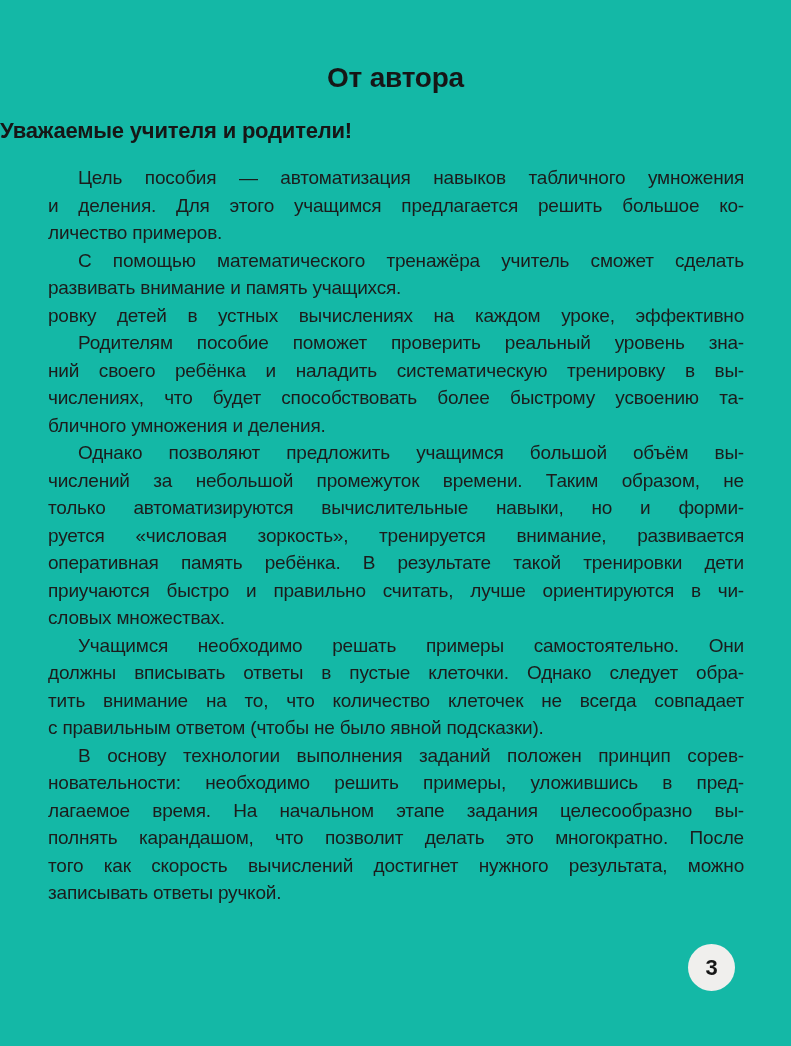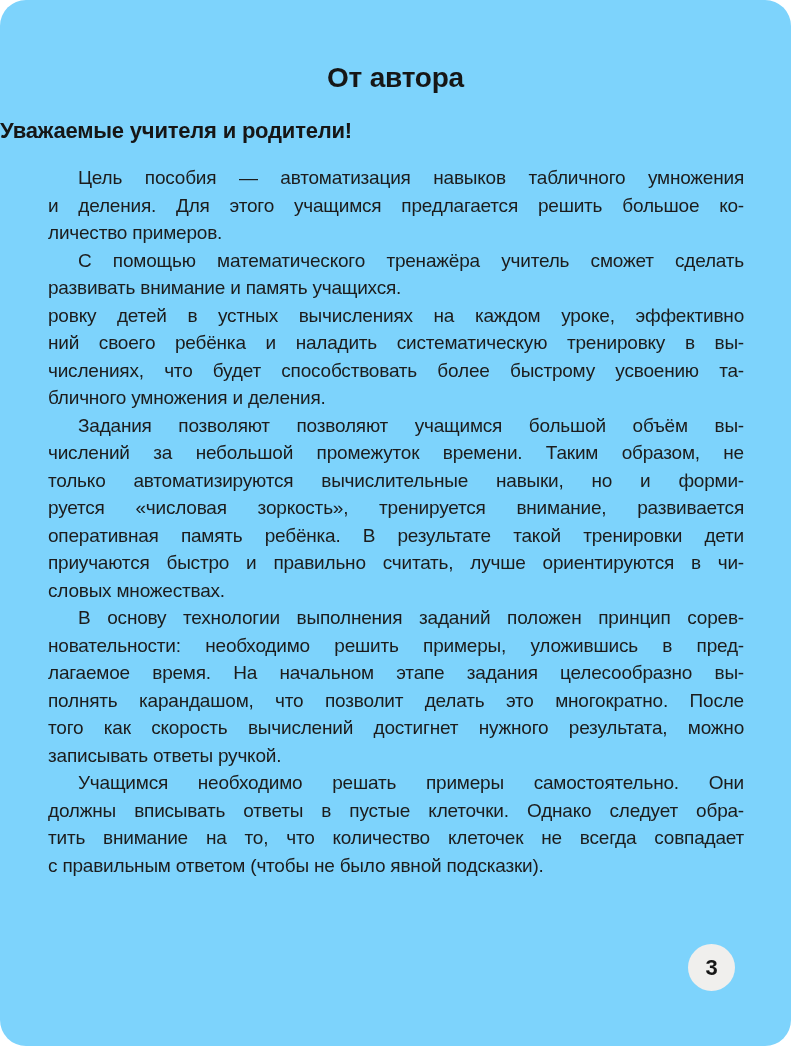--- a/index.html
+++ b/index.html
@@ -4,25 +4,24 @@
 <style>
   html, body {
     margin: 0;
     padding: 0;
     background: #ffffff;
   }
   .page {
     position: relative;
     width: 791px;
     height: 1046px;
-    background: #7dd3fc;
+    background: #14b8a6;
     overflow: hidden;
     font-family: "Liberation Sans", "DejaVu Sans", sans-serif;
     color: #1c1c1c;
-    border-radius: 26px;
   }
   .page-title {
     margin-top: 62px;
     text-align: center;
     font-size: 28px;
     font-weight: bold;
     letter-spacing: -0.2px;
     color: #161616;
   }
   .page-subtitle {
@@ -87,45 +86,46 @@
         <div class="line first">Цель пособия — автоматизация навыков табличного умножения</div>
         <div class="line">и деления. Для этого учащимся предлагается решить большое ко-</div>
         <div class="line last">личество примеров.</div>
       </div>
       <div class="paragraph">
         <div class="line first">С помощью математического тренажёра учитель сможет сделать</div>
         <div class="line last">развивать внимание и память учащихся.</div>
         <div class="line">ровку детей в устных вычислениях на каждом уроке, эффективно</div>
       </div>
       <div class="paragraph">
+        <div class="line first">Родителям пособие поможет проверить реальный уровень зна-</div>
         <div class="line">ний своего ребёнка и наладить систематическую тренировку в вы-</div>
         <div class="line">числениях, что будет способствовать более быстрому усвоению та-</div>
         <div class="line last">бличного умножения и деления.</div>
       </div>
       <div class="paragraph">
-        <div class="line first">Задания позволяют позволяют учащимся большой объём вы-</div>
+        <div class="line first">Однако позволяют предложить учащимся большой объём вы-</div>
         <div class="line">числений за небольшой промежуток времени. Таким образом, не</div>
         <div class="line">только автоматизируются вычислительные навыки, но и форми-</div>
         <div class="line">руется «числовая зоркость», тренируется внимание, развивается</div>
         <div class="line">оперативная память ребёнка. В результате такой тренировки дети</div>
         <div class="line">приучаются быстро и правильно считать, лучше ориентируются в чи-</div>
         <div class="line last">словых множествах.</div>
+      </div>
+      <div class="paragraph">
+        <div class="line first">Учащимся необходимо решать примеры самостоятельно. Они</div>
+        <div class="line">должны вписывать ответы в пустые клеточки. Однако следует обра-</div>
+        <div class="line">тить внимание на то, что количество клеточек не всегда совпадает</div>
+        <div class="line last">с правильным ответом (чтобы не было явной подсказки).</div>
       </div>
       <div class="paragraph">
         <div class="line first">В основу технологии выполнения заданий положен принцип сорев-</div>
         <div class="line">новательности: необходимо решить примеры, уложившись в пред-</div>
         <div class="line">лагаемое время. На начальном этапе задания целесообразно вы-</div>
         <div class="line">полнять карандашом, что позволит делать это многократно. После</div>
         <div class="line">того как скорость вычислений достигнет нужного результата, можно</div>
         <div class="line last">записывать ответы ручкой.</div>
       </div>
-      <div class="paragraph">
-        <div class="line first">Учащимся необходимо решать примеры самостоятельно. Они</div>
-        <div class="line">должны вписывать ответы в пустые клеточки. Однако следует обра-</div>
-        <div class="line">тить внимание на то, что количество клеточек не всегда совпадает</div>
-        <div class="line last">с правильным ответом (чтобы не было явной подсказки).</div>
-      </div>
     </div>
 
   <div class="page-number-badge">
     <span>3</span>
   </div>
 </div>
 
 </body></html>

